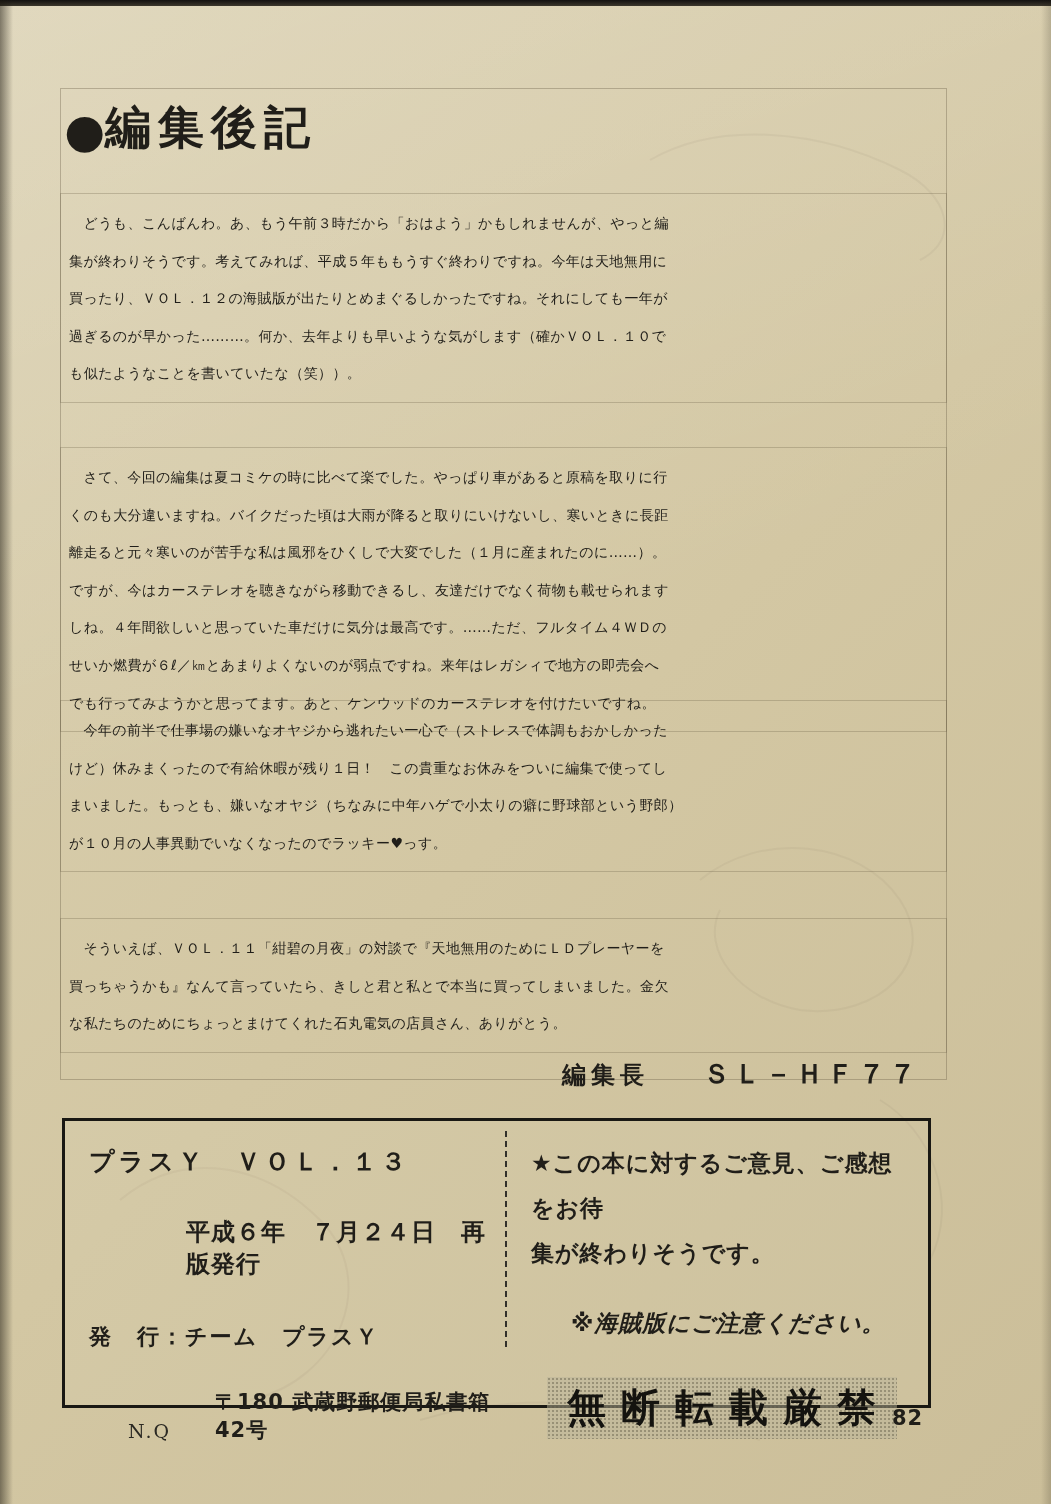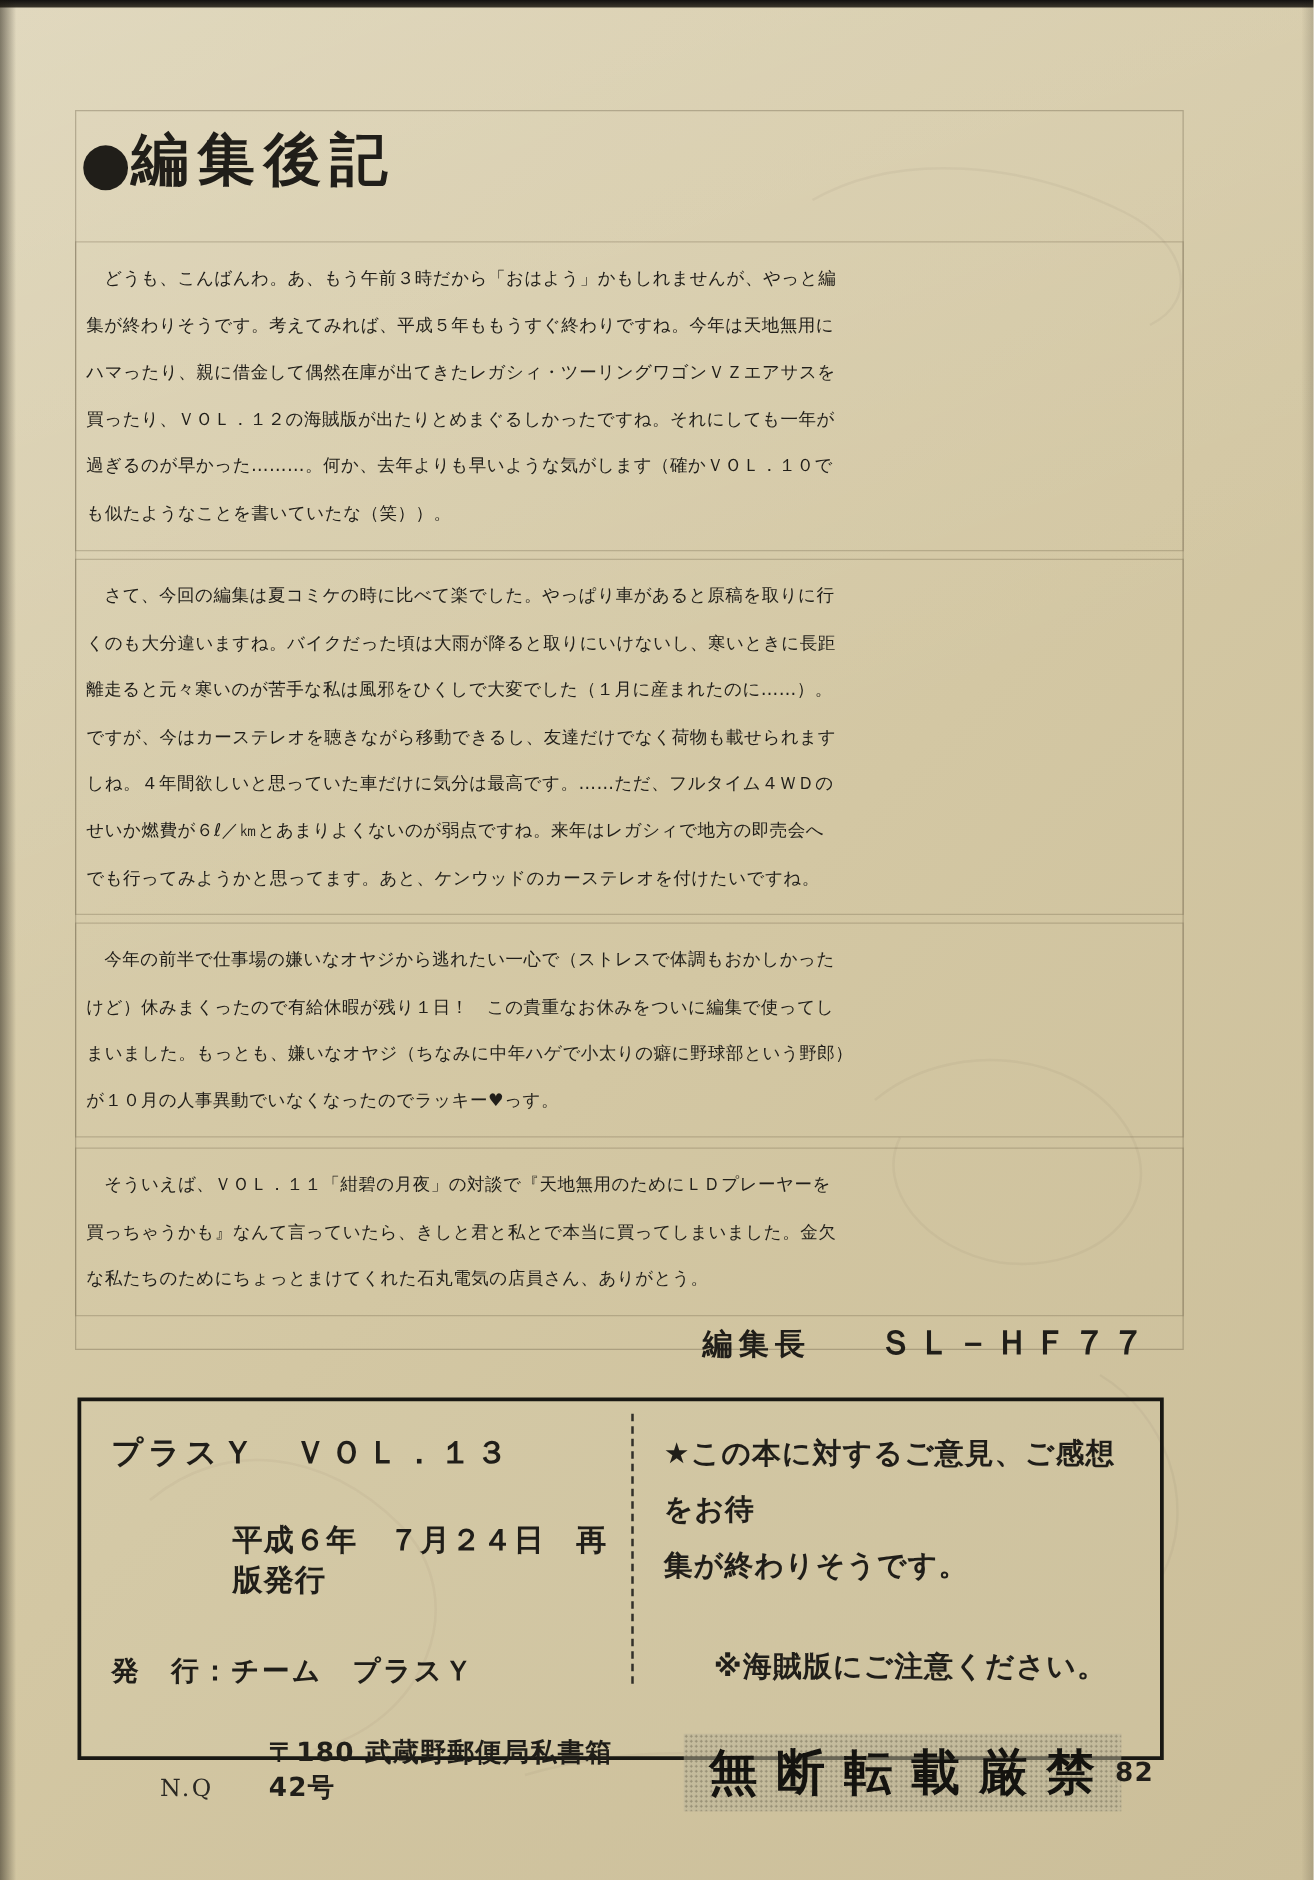--- a/index.html
+++ b/index.html
@@ -31,42 +31,42 @@
   .bullet     { font-size:47px; line-height:1; transform:translateY(3px); }
   .title-text { font-size:46px; font-weight:700; letter-spacing:7px; line-height:1.2; }
 
   .para { position:absolute; left:60px; width:887px;
           border:1px solid rgba(100,90,65,.28);
           padding:11px 6px 9px 8px; }
   .para .line { font-size:14px; line-height:37.6px; letter-spacing:.4px;
                 white-space:nowrap; font-weight:500; }
   #p1 { top:193px; }
   #p2 { top:447px; }
-  #p3 { top:738px; }
+  #p3 { top:700px; }
   #p4 { top:918px; }
 
   .signature { position:absolute; left:562px; top:1056px;
                display:flex; gap:54px; align-items:baseline; }
   .sig-role { font-size:24px; font-weight:700; letter-spacing:5px; }
   .sig-name { font-size:27px; font-weight:700; letter-spacing:4px; }
 
   .colophon { position:absolute; left:62px; top:1118px; width:869px; height:290px;
               border:3px solid #191813; background:rgba(255,255,255,.04); }
   .col-left  { position:absolute; left:24px; top:24px; width:408px; }
   .series-title   { font-size:25px; font-weight:600; letter-spacing:4px; }
   .issue-block    { margin-top:38px; font-size:24px; font-weight:600; letter-spacing:1px; }
   .issue-line2    { margin-top:10px; padding-left:97px; }
   .publisher-line { margin-top:42px; font-size:22px; font-weight:600; letter-spacing:2px; }
   .address        { margin-top:36px; padding-left:126px; font-size:21px; font-weight:600; letter-spacing:1px; }
 
   .divider   { position:absolute; left:440px; top:10px; height:216px;
                border-left:2px dashed #32302a; }
   .col-right { position:absolute; left:466px; top:20px; width:382px; }
   .feedback  { font-size:23px; font-weight:600; line-height:1.95; letter-spacing:1px; }
-  .piracy    { margin-top:42px; padding-left:40px; font-size:23px; font-weight:600; letter-spacing:1px; }
+  .piracy    { margin-top:32px; padding-left:40px; font-size:23px; font-weight:600; letter-spacing:1px;font-style:italic; }
   .stamp-wrap{ margin-top:38px; text-align:center; }
   .stamp { display:inline-block; font-family:"DejaVu Serif", serif;
            font-size:39px; font-weight:600; letter-spacing:15px;
            padding:4px 6px 4px 20px; color:#14130f;
            background-color:rgba(186,179,153,.5);
            background-image:radial-gradient(rgba(90,85,65,.42) .8px, transparent 1px);
            background-size:4px 4px; }
 
   .credit      { position:absolute; left:128px; top:1420px;
                  font-family:"DejaVu Serif", serif; font-size:19px;
@@ -96,21 +96,20 @@
   <div class="outer-frame"></div>
 
   <div class="title-row">
     <span class="bullet">●</span>
     <span class="title-text">編集後記</span>
   </div>
 
   <div class="para" id="p1">
     <div class="line">　どうも、こんばんわ。あ、もう午前３時だから「おはよう」かもしれませんが、やっと編</div>
     <div class="line">集が終わりそうです。考えてみれば、平成５年ももうすぐ終わりですね。今年は天地無用に</div>
-    <div class="line">ハマったり、親に借金して偶然在庫が出てきたレガシィ・ツーリングワゴンＶＺエアサスを</div>
     <div class="line">買ったり、ＶＯＬ．１２の海賊版が出たりとめまぐるしかったですね。それにしても一年が</div>
     <div class="line">過ぎるのが早かった………。何か、去年よりも早いような気がします（確かＶＯＬ．１０で</div>
     <div class="line">も似たようなことを書いていたな（笑））。</div>
   </div>
 
   <div class="para" id="p2">
     <div class="line">　さて、今回の編集は夏コミケの時に比べて楽でした。やっぱり車があると原稿を取りに行</div>
     <div class="line">くのも大分違いますね。バイクだった頃は大雨が降ると取りにいけないし、寒いときに長距</div>
     <div class="line">離走ると元々寒いのが苦手な私は風邪をひくしで大変でした（１月に産まれたのに……）。</div>
     <div class="line">ですが、今はカーステレオを聴きながら移動できるし、友達だけでなく荷物も載せられます</div>

